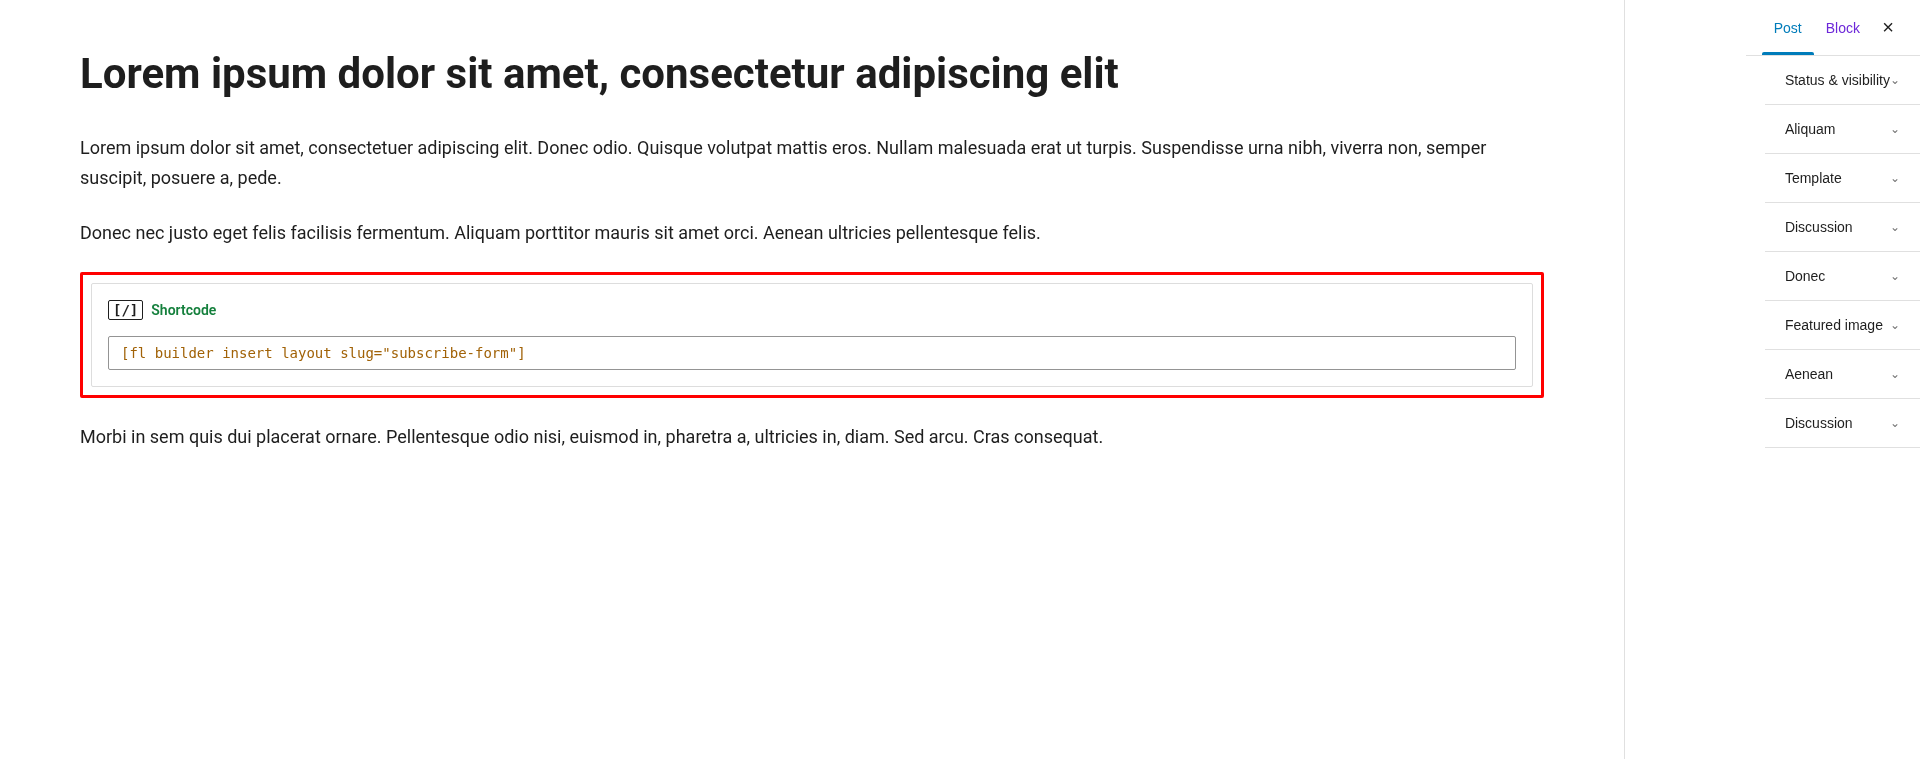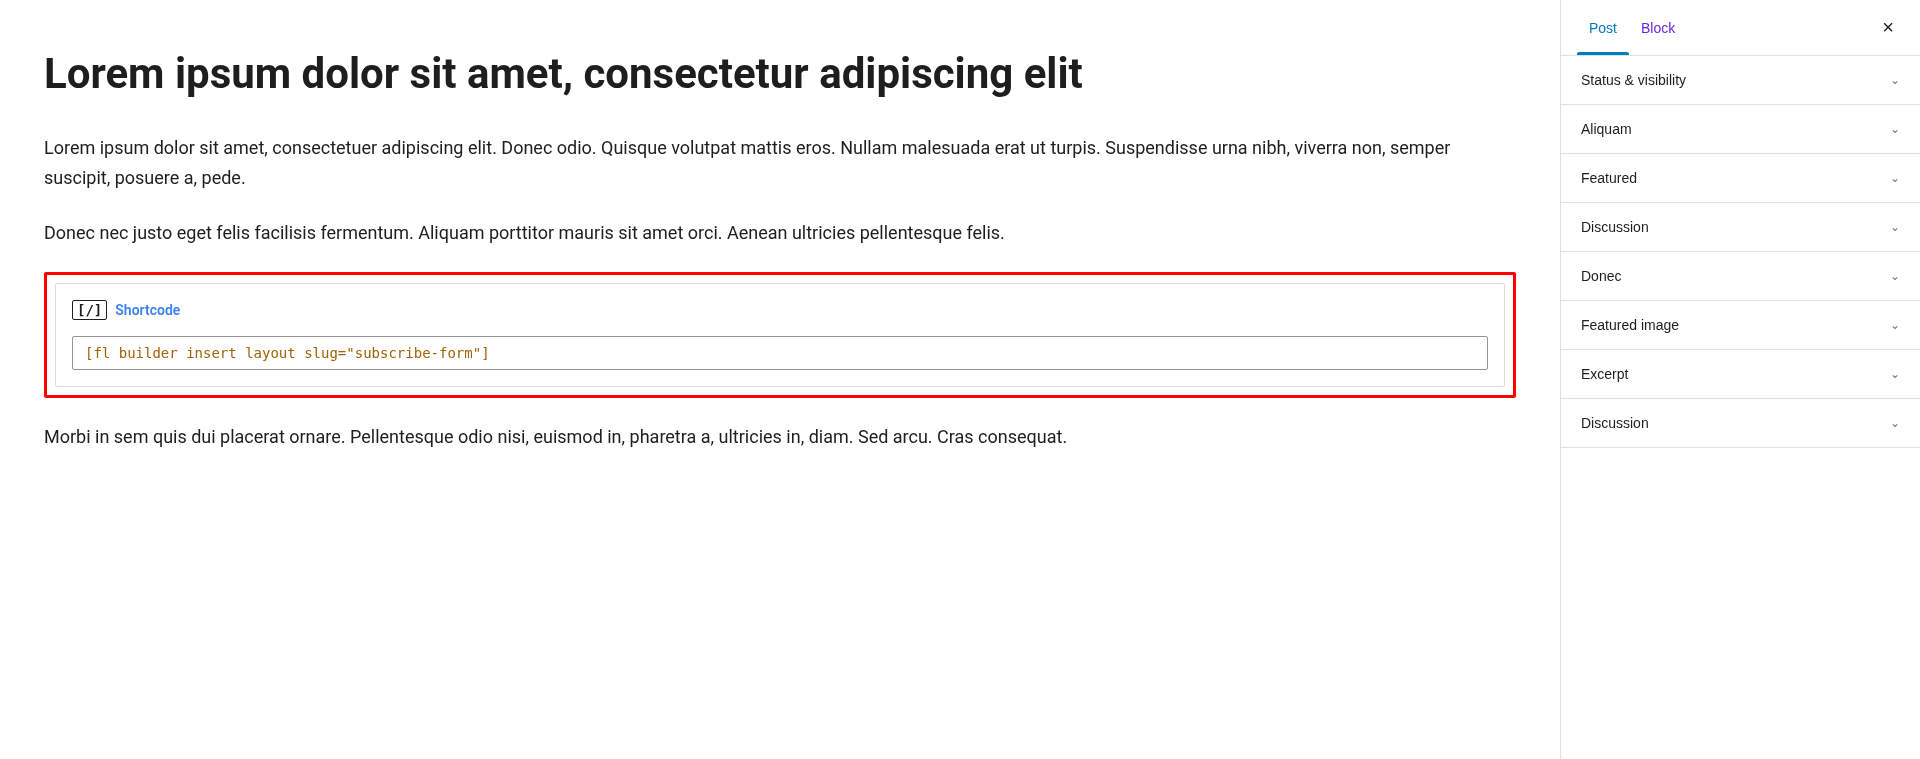--- a/index.html
+++ b/index.html
@@ -13,21 +13,21 @@
       background: #fff;
       display: flex;
       width: 1920px;
       height: 759px;
       overflow: hidden;
     }
 
     
     .main-content {
       flex: 1;
-      padding: 48px 44px;
+      padding: 48px 80px;
       overflow-y: auto;
       background: #fff;
     }
 
     .post-title {
       font-size: 42px;
       font-weight: 700;
       line-height: 1.25;
       color: #1e1e1e;
       margin-bottom: 32px;
@@ -67,43 +67,44 @@
       color: #1e1e1e;
       border: 1px solid #1e1e1e;
       padding: 1px 4px;
       border-radius: 2px;
       font-family: monospace;
     }
 
     .shortcode-label {
       font-size: 14px;
       font-weight: 600;
-      color: #3b82f6;
+      color: #15803d;
     }
 
     .shortcode-input {
       width: 100%;
       border: 1px solid #949494;
       border-radius: 2px;
       padding: 8px 12px;
       font-size: 14px;
       font-family: monospace;
       color: #a16207;
       background: #fff;
       outline: none;
     }
 
     
     .sidebar {
-      width: 360px;
+      width: 296px;
       border-left: 1px solid #e0e0e0;
       display: flex;
       flex-direction: column;
       background: #fff;
       flex-shrink: 0;
+      align-items: flex-end;
     }
 
     .sidebar-header {
       display: flex;
       align-items: center;
       border-bottom: 1px solid #e0e0e0;
       padding: 0 16px;
       height: 56px;
       gap: 0;
     }
@@ -218,21 +219,21 @@
       </button>
     </div>
     <div class="sidebar-section">
       <button class="sidebar-section-btn">
         <span>Aliquam</span>
         <span class="chevron-icon">⌄</span>
       </button>
     </div>
     <div class="sidebar-section">
       <button class="sidebar-section-btn">
-        <span>Featured</span>
+        <span>Template</span>
         <span class="chevron-icon">⌄</span>
       </button>
     </div>
     <div class="sidebar-section">
       <button class="sidebar-section-btn">
         <span>Discussion</span>
         <span class="chevron-icon">⌄</span>
       </button>
     </div>
     <div class="sidebar-section">
@@ -242,21 +243,21 @@
       </button>
     </div>
     <div class="sidebar-section">
       <button class="sidebar-section-btn">
         <span>Featured image</span>
         <span class="chevron-icon">⌄</span>
       </button>
     </div>
     <div class="sidebar-section">
       <button class="sidebar-section-btn">
-        <span>Excerpt</span>
+        <span>Aenean</span>
         <span class="chevron-icon">⌄</span>
       </button>
     </div>
     <div class="sidebar-section">
       <button class="sidebar-section-btn">
         <span>Discussion</span>
         <span class="chevron-icon">⌄</span>
       </button>
     </div>
   </div>

